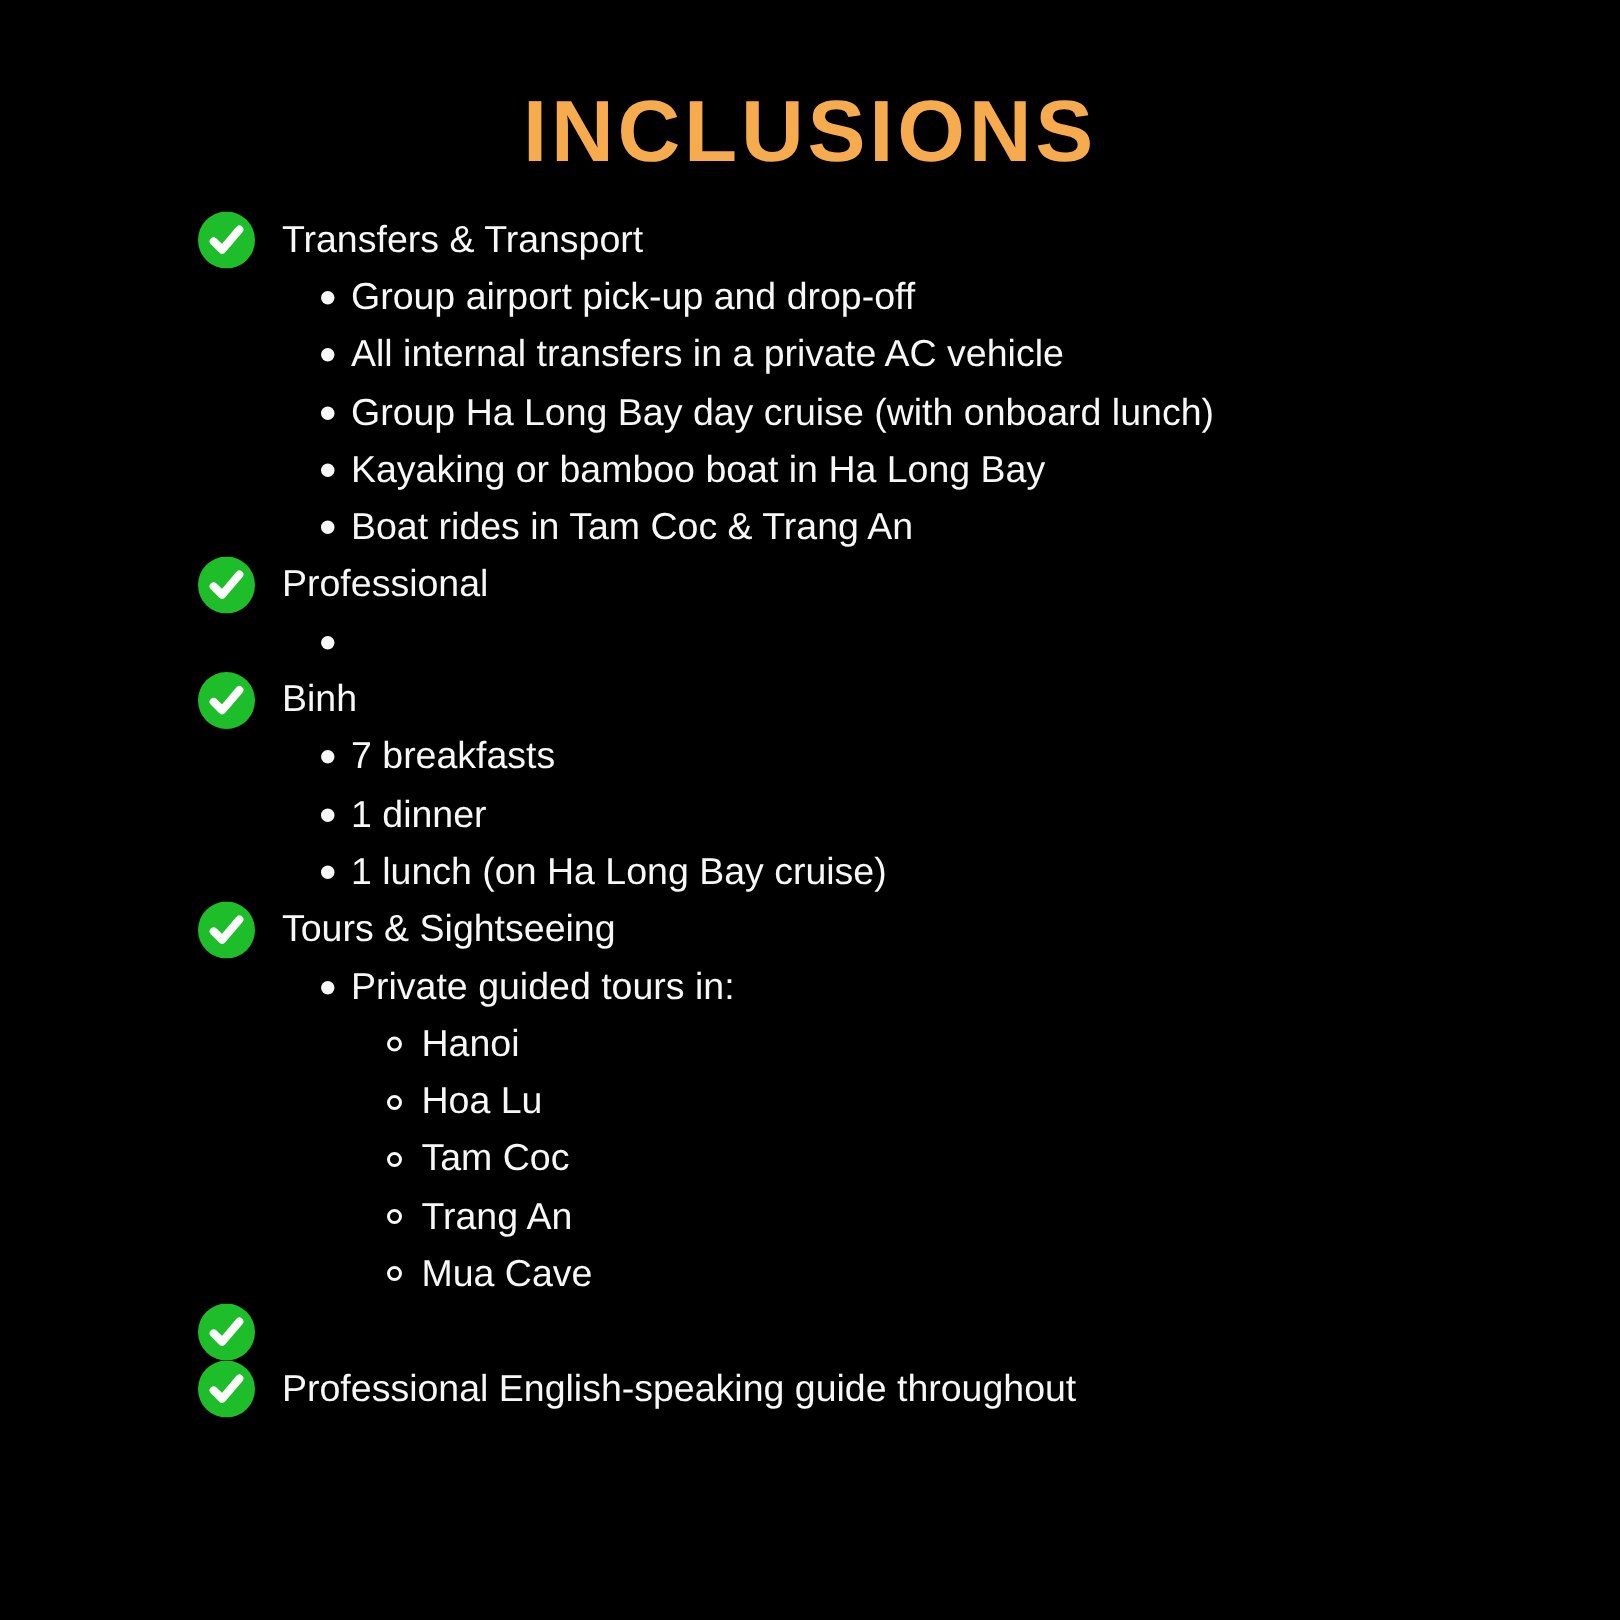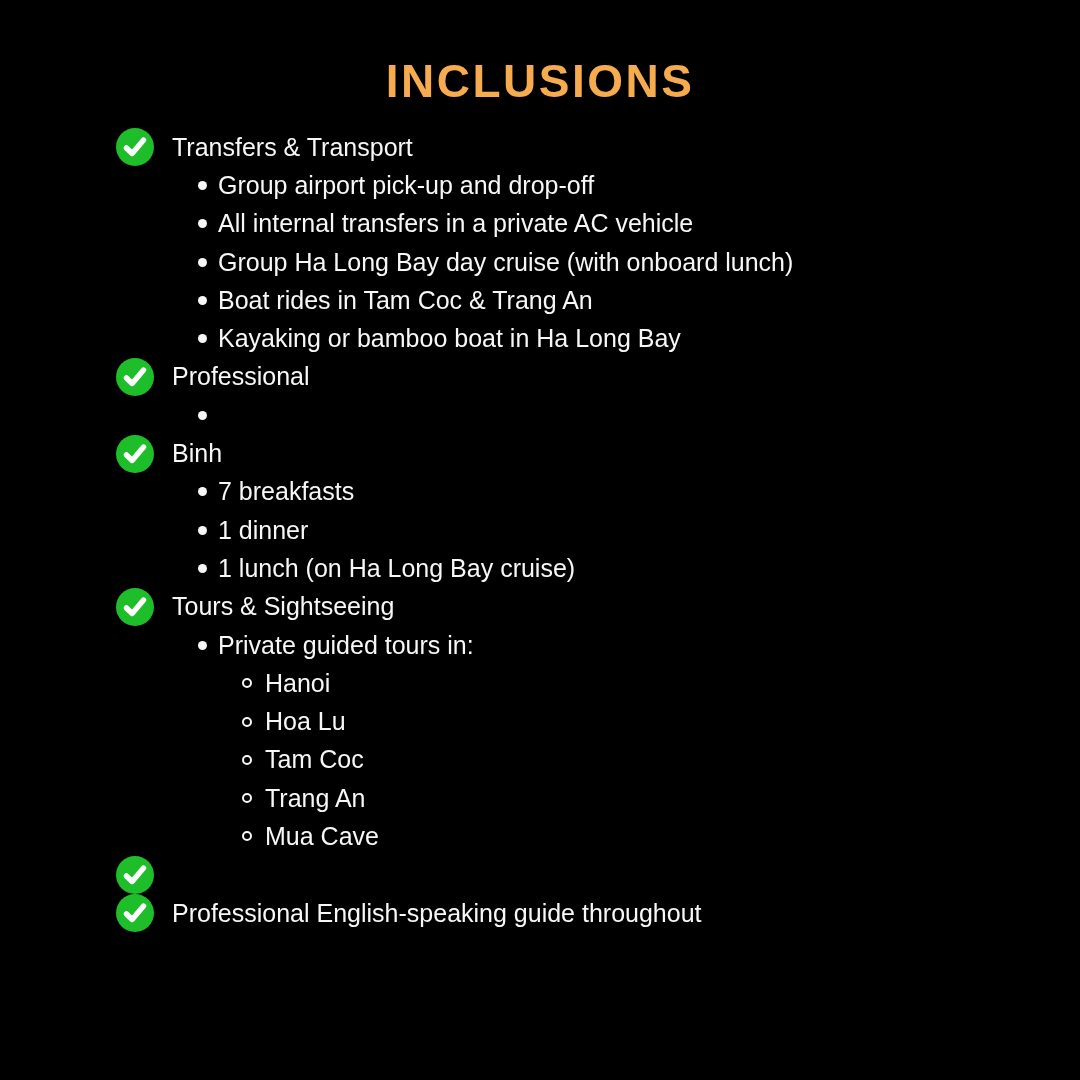--- a/index.html
+++ b/index.html
@@ -8,27 +8,27 @@
     background: var(--bg, #000);
     overflow: hidden;
     font-family: "Liberation Sans", sans-serif;
     color: var(--text, #fff);
   }
   .canvas { width: 1080px; height: 1080px; position: relative; }
 
   .title {
     padding-top: 54px;
     text-align: center;
-    font-size: 46px;
+    font-size: 58px;
     font-weight: 800;
     letter-spacing: 2.5px;
     color: var(--accent, #F5AB4E);
   }
 
-  .list { margin-top: 20px; }
+  .list { margin-top: 20px; margin-left: 16px; }
 
   .row {
     display: flex;
     align-items: center;
     height: 38.3px;
   }
   .row .label {
     font-size: 25px;
     color: var(--text, #fff);
     white-space: nowrap;
@@ -115,28 +115,28 @@
       <span class="marker">
           <span class="dot"></span>
         </span>
       <span class="label">Group Ha Long Bay day cruise (with onboard lunch)</span>
     </div>
 
     <div class="row l1">
       <span class="marker">
           <span class="dot"></span>
         </span>
+      <span class="label">Kayaking or bamboo boat in Ha Long Bay</span>
+    </div>
+
+    <div class="row l1">
+      <span class="marker">
+          <span class="dot"></span>
+        </span>
       <span class="label">Boat rides in Tam Coc &amp; Trang An</span>
-    </div>
-
-    <div class="row l1">
-      <span class="marker">
-          <span class="dot"></span>
-        </span>
-      <span class="label">Kayaking or bamboo boat in Ha Long Bay</span>
     </div>
 
 
     <div class="row check">
       <span class="marker">
         <svg class="check-icon-svg" viewBox="0 0 24 24" aria-hidden="true">
           <circle class="check-bg" cx="12" cy="12" r="12"></circle>
           <path class="check-tick" d="M6.6 12.6 L10.2 16.1 L17.4 7.6"></path>
         </svg>
       </span>

